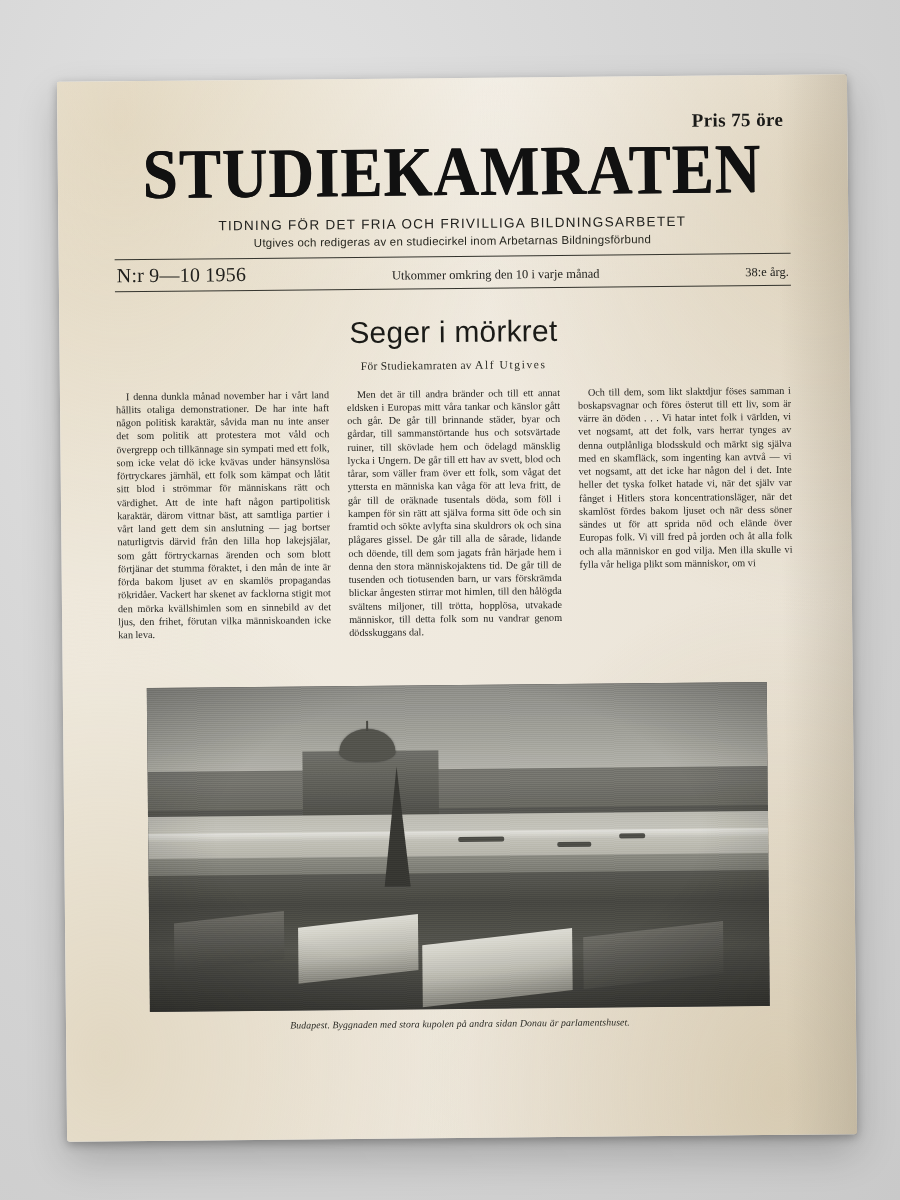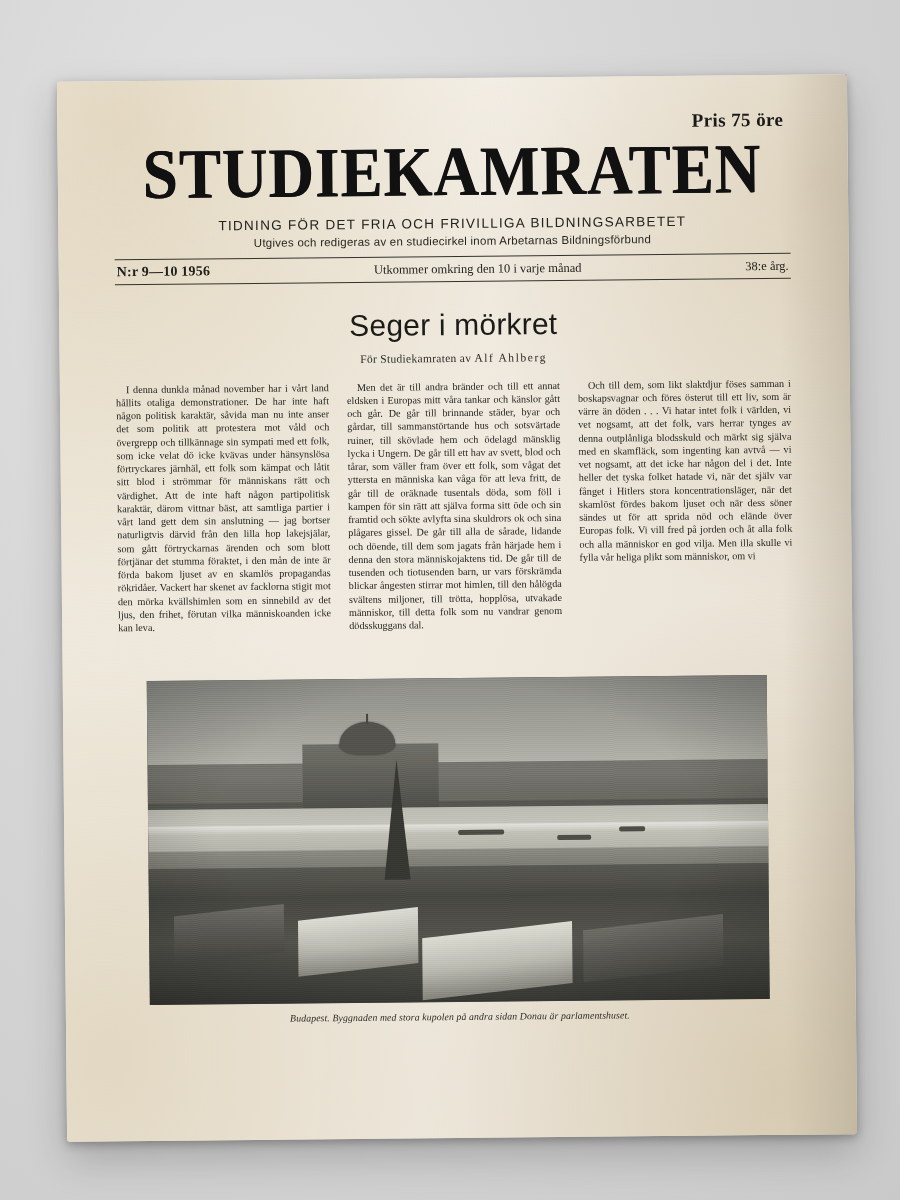--- a/index.html
+++ b/index.html
@@ -123,21 +123,21 @@
     margin: 4px 0 0 0;
   }
   .issuebar {
     display: flex;
     align-items: baseline;
     justify-content: space-between;
     font-family: "Liberation Serif", serif;
     font-size: 13px;
     padding: 0 2px;
   }
-  .issuebar .left { font-weight: bold; font-size: 14px; letter-spacing: 0.2px;}
+  .issuebar .left { font-weight: normal; font-size: 20px; letter-spacing: 0.2px;}
   .issuebar .mid  { font-size: 12.5px; }
   .issuebar .right{ font-size: 12.5px; }
 
   
   .headline {
     text-align: center;
     font-family: "Liberation Sans", sans-serif;
     font-size: 30px;
     font-weight: normal;
     letter-spacing: 0.2px;
@@ -296,21 +296,21 @@
     <hr class="rule">
     <div class="issuebar">
       <span class="left">N:r 9—10 1956</span>
       <span class="mid">Utkommer omkring den 10 i varje månad</span>
       <span class="right">38:e årg.</span>
     </div>
     <hr class="rule bottom">
 
     <h1 class="headline">Seger i mörkret</h1>
     <div class="byline">
-      <span>För Studiekamraten av </span><span class="sp">Alf Ahlberg</span>
+      <span>För Studiekamraten av </span><span class="sp">Alf Utgives</span>
     </div>
 
     <div class="columns">
       <div class="col">
         <p class="first">I denna dunkla månad november har i vårt land hållits otaliga demonstrationer. De har inte haft någon politisk karaktär, såvida man nu inte anser det som politik att protestera mot våld och övergrepp och tillkännage sin sympati med ett folk, som icke velat dö icke kvävas under hänsynslösa förtryckares järnhäl, ett folk som kämpat och låtit sitt blod i strömmar för människans rätt och värdighet. Att de inte haft någon partipolitisk karaktär, därom vittnar bäst, att samtliga partier i vårt land gett dem sin anslutning — jag bortser naturligtvis därvid från den lilla hop lakejsjälar, som gått förtryckarnas ärenden och som blott förtjänar det stumma föraktet, i den mån de inte är förda bakom ljuset av en skamlös propagandas rökridåer. Vackert har skenet av facklorna stigit mot den mörka kvällshimlen som en sinnebild av det ljus, den frihet, förutan vilka människoanden icke kan leva.</p>
       </div>
       <div class="col">
         <p>Men det är till andra bränder och till ett annat eldsken i Europas mitt våra tankar och känslor gått och går. De går till brinnande städer, byar och gårdar, till sammanstörtande hus och sotsvärtade ruiner, till skövlade hem och ödelagd mänsklig lycka i Ungern. De går till ett hav av svett, blod och tårar, som väller fram över ett folk, som vågat det yttersta en människa kan våga för att leva fritt, de går till de oräknade tusentals döda, som föll i kampen för sin rätt att själva forma sitt öde och sin framtid och sökte avlyfta sina skuldrors ok och sina plågares gissel. De går till alla de sårade, lidande och döende, till dem som jagats från härjade hem i denna den stora människojaktens tid. De går till de tusenden och tiotusenden barn, ur vars förskrämda blickar ångesten stirrar mot himlen, till den hålögda svältens miljoner, till trötta, hopplösa, utvakade människor, till detta folk som nu vandrar genom dödsskuggans dal.</p>
       </div>
       <div class="col">

